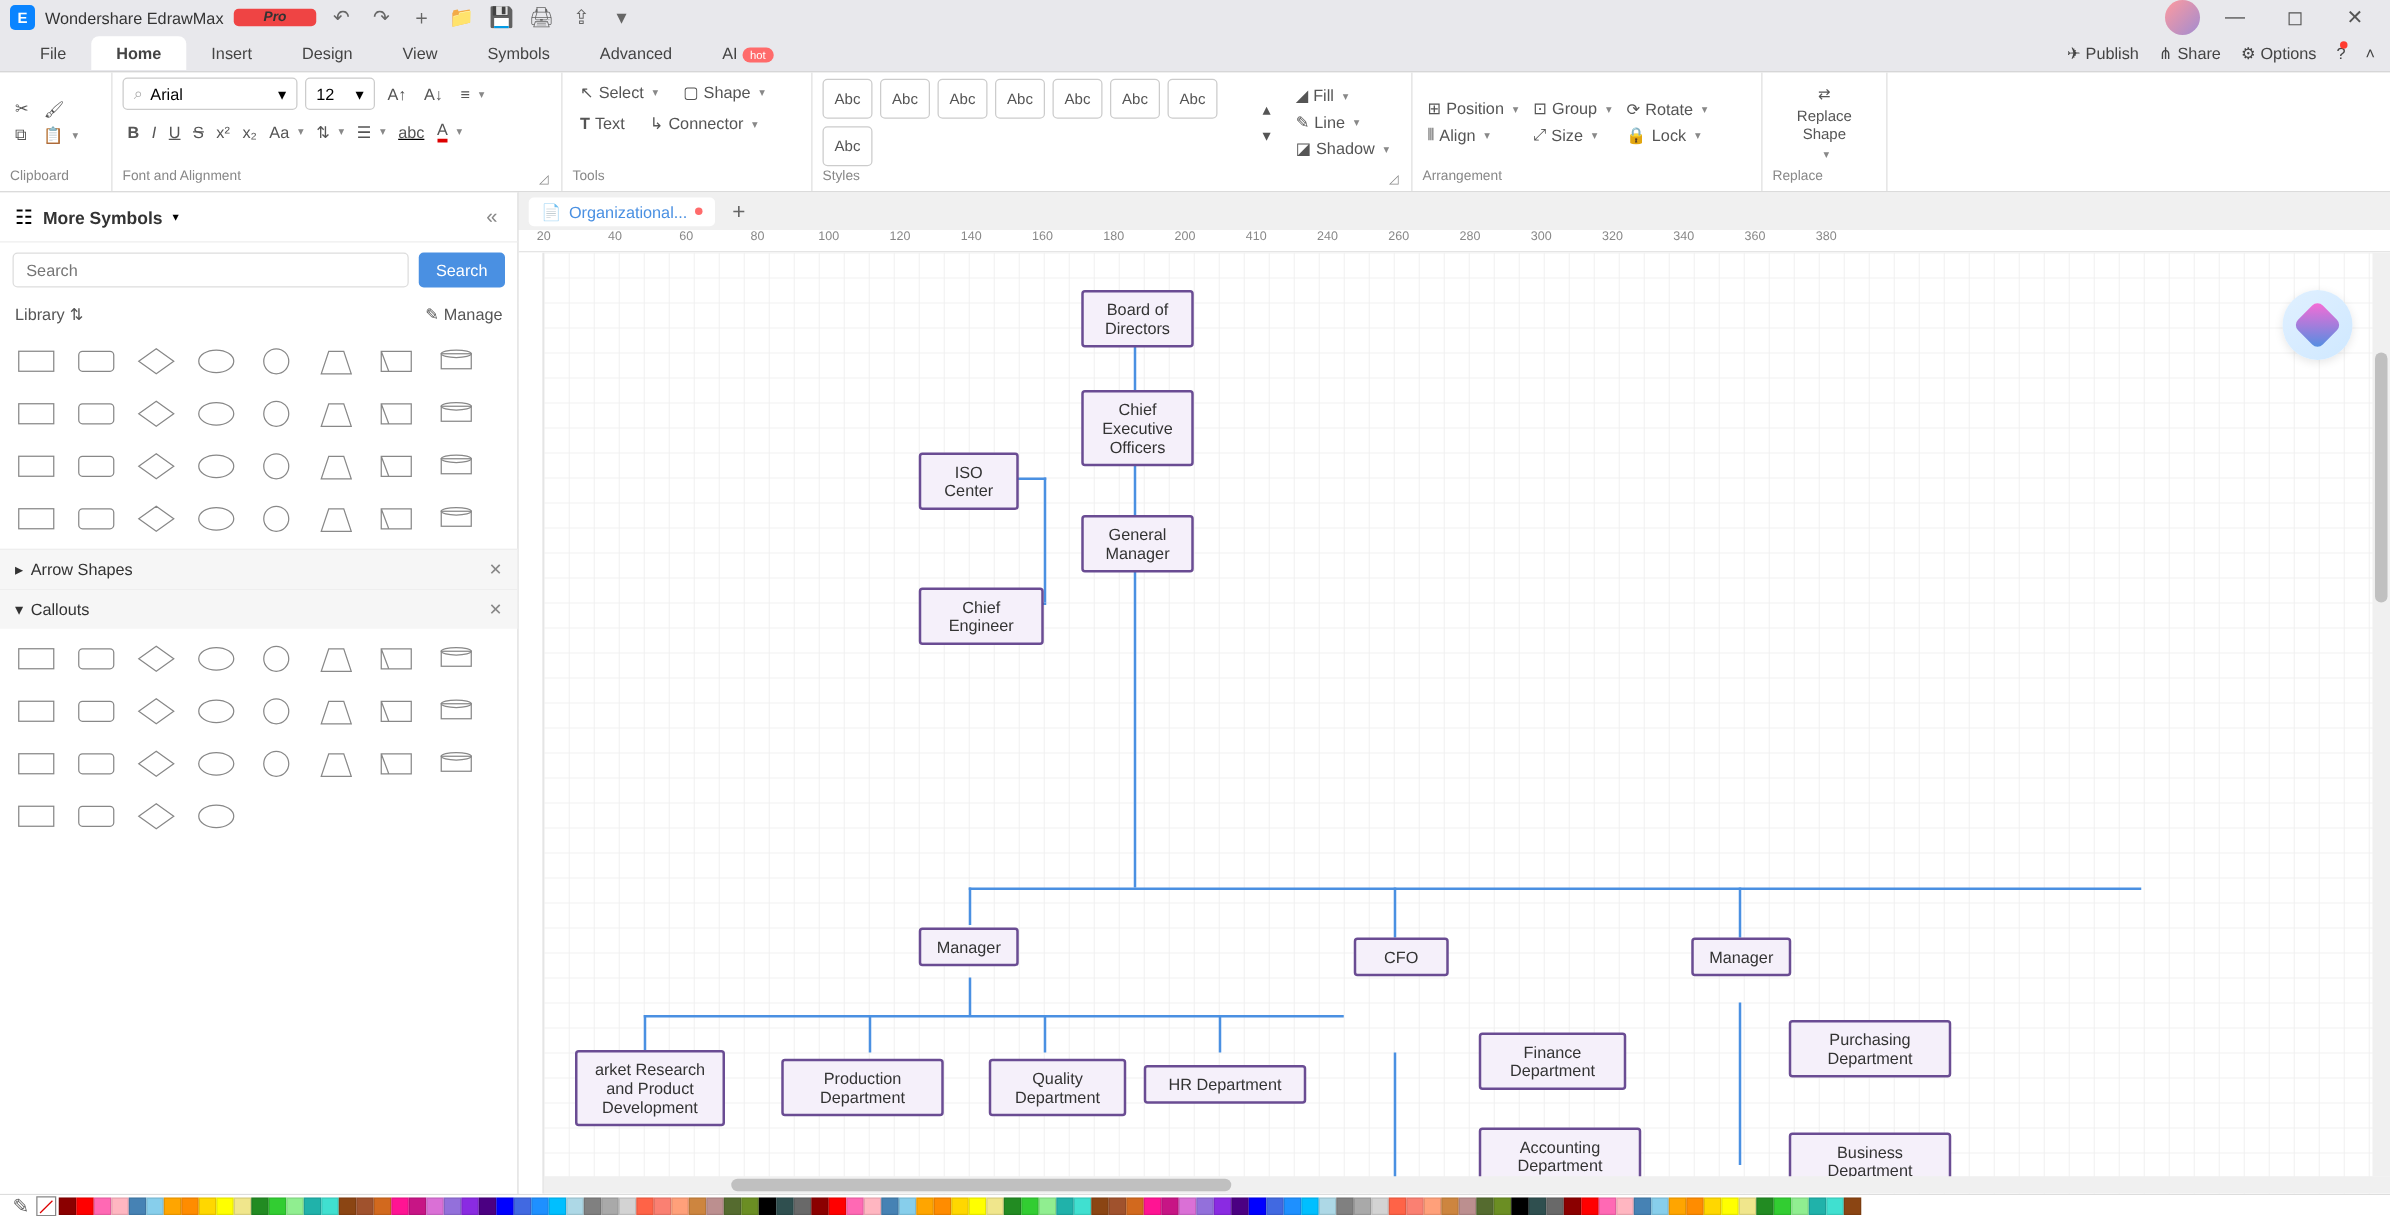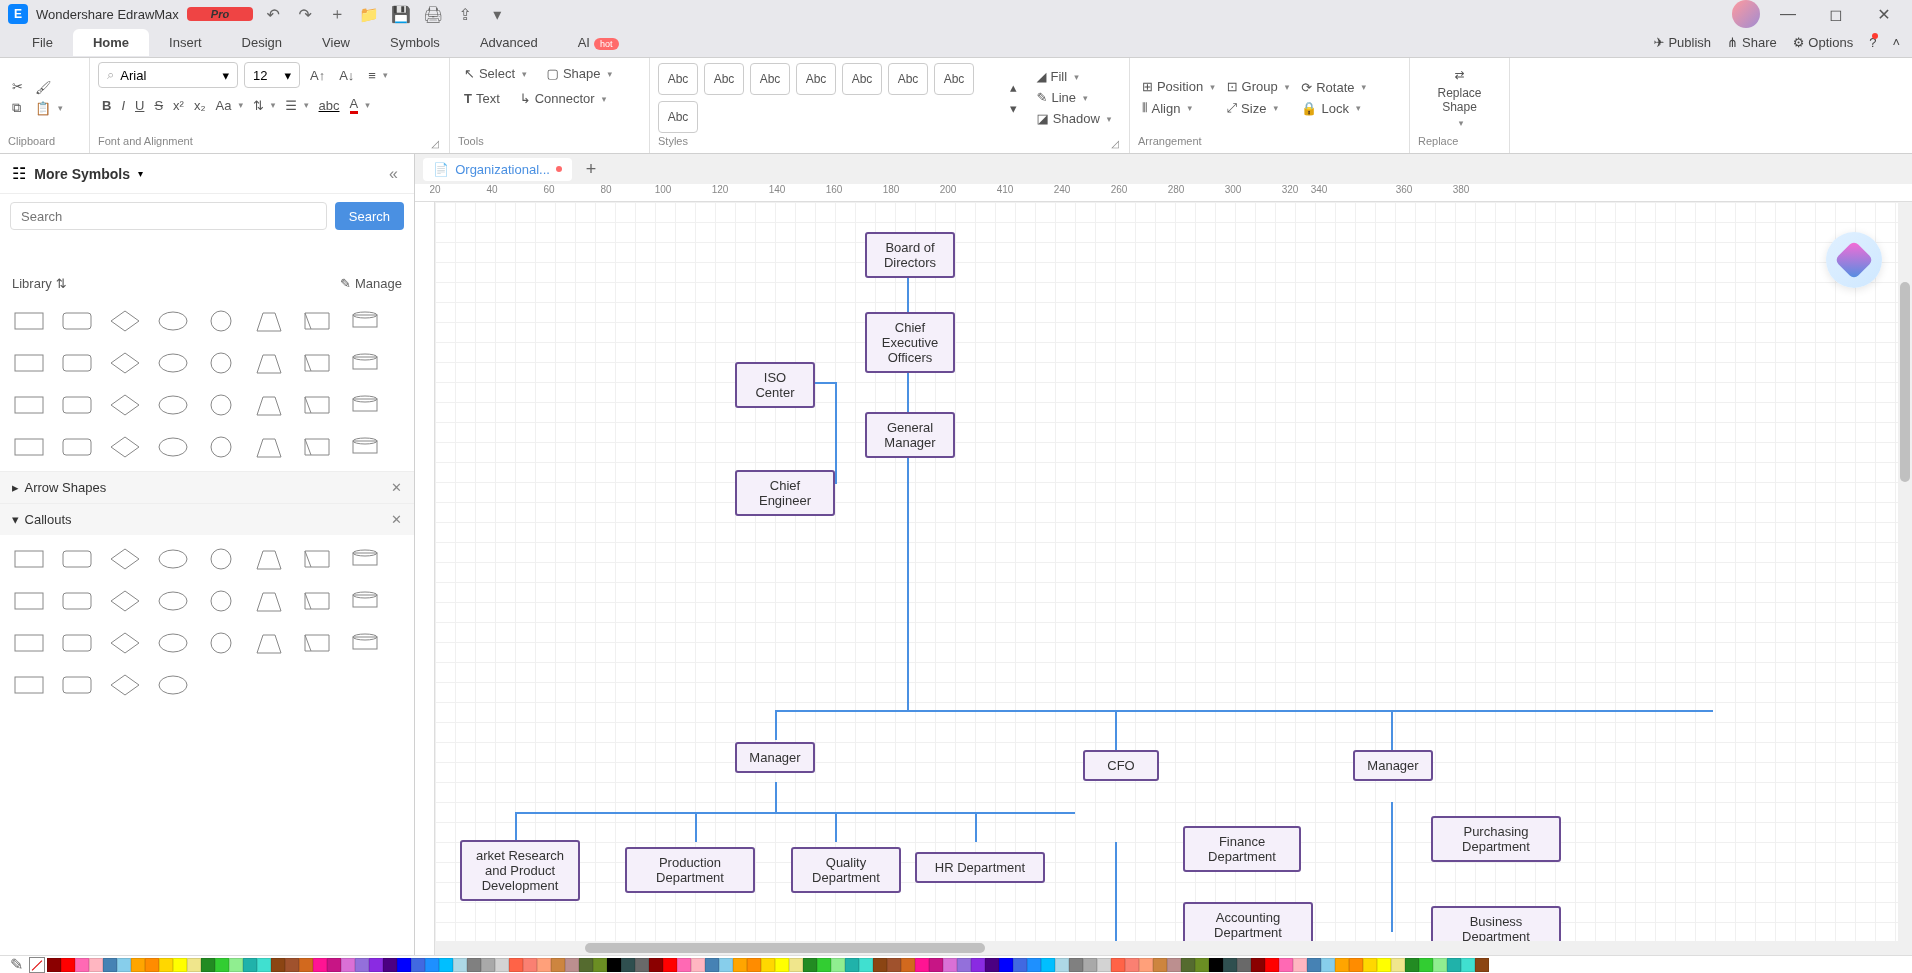--- a/index.html
+++ b/index.html
@@ -41,21 +41,21 @@
 .main { display: flex; height: calc(100% - 154px - 18px); }
 
 
 .left-panel { width: 415px; background: #fff; border-right: 1px solid #d0d0d0; display: flex; flex-direction: column; position: relative; }
 .panel-header { height: 40px; display: flex; align-items: center; padding: 0 12px; gap: 8px; border-bottom: 1px solid #eee; }
 .panel-header-title { font-size: 14px; font-weight: 600; color: #333; }
 .panel-collapse { margin-left: auto; cursor: pointer; color: #888; padding: 4px; }
 .search-row { padding: 8px 10px; display: flex; gap: 8px; }
 .search-input { flex: 1; height: 28px; border: 1px solid #ddd; border-radius: 4px; padding: 0 10px; font-size: 13px; }
 .search-btn { background: #4a90e2; color: #fff; border: none; padding: 0 14px; border-radius: 4px; font-size: 13px; cursor: pointer; }
-.lib-header { display: flex; align-items: center; padding: 6px 12px; font-size: 13px; color: #555; margin-top: 32px; }
+.lib-header { display: flex; align-items: center; padding: 6px 12px; font-size: 13px; color: #555; }
 .lib-manage { margin-left: auto; display: flex; align-items: center; gap: 4px; cursor: pointer; }
 .shape-grid { padding: 6px 8px; display: flex; flex-wrap: wrap; gap: 6px; }
 .shape-cell { width: 42px; height: 36px; border: 1px solid transparent; border-radius: 4px; display: flex; align-items: center; justify-content: center; cursor: pointer; }
 .shape-cell svg { width: 36px; height: 28px; }
 .section-header { display: flex; align-items: center; padding: 8px 12px; font-size: 13px; color: #333; background: #f6f6f6; border-top: 1px solid #eee; }
 .section-close { margin-left: auto; color: #888; cursor: pointer; }
 
 
 .canvas-area { flex: 1; display: flex; flex-direction: column; background: #fafafa; position: relative; }
 .tab-strip { height: 30px; background: #f0f0f0; display: flex; align-items: center; padding: 0 8px; gap: 8px; }
@@ -681,21 +681,21 @@
         <div class="ruler-label" style="left: 362px;">140</div>
         <div class="ruler-label" style="left: 419px;">160</div>
         <div class="ruler-label" style="left: 476px;">180</div>
         <div class="ruler-label" style="left: 533px;">200</div>
         <div class="ruler-label" style="left: 590px;">410</div>
         <div class="ruler-label" style="left: 647px;">240</div>
         <div class="ruler-label" style="left: 704px;">260</div>
         <div class="ruler-label" style="left: 761px;">280</div>
         <div class="ruler-label" style="left: 818px;">300</div>
         <div class="ruler-label" style="left: 875px;">320</div>
-        <div class="ruler-label" style="left: 904px;">340</div>
+        <div class="ruler-label" style="left: 932px;">340</div>
         <div class="ruler-label" style="left: 989px;">360</div>
         <div class="ruler-label" style="left: 1046px;">380</div>
       </div>
     <div class="canvas-viewport">
       <div class="ruler-v"></div>
 
       <div class="connector-line" style="left:492px;top:68px;width:2px;height:440px"></div>
       <div class="connector-line" style="left:360px;top:508px;width:938px;height:2px"></div>
       <div class="connector-line" style="left:360px;top:508px;width:2px;height:30px"></div>
       <div class="connector-line" style="left:700px;top:508px;width:2px;height:40px"></div>

